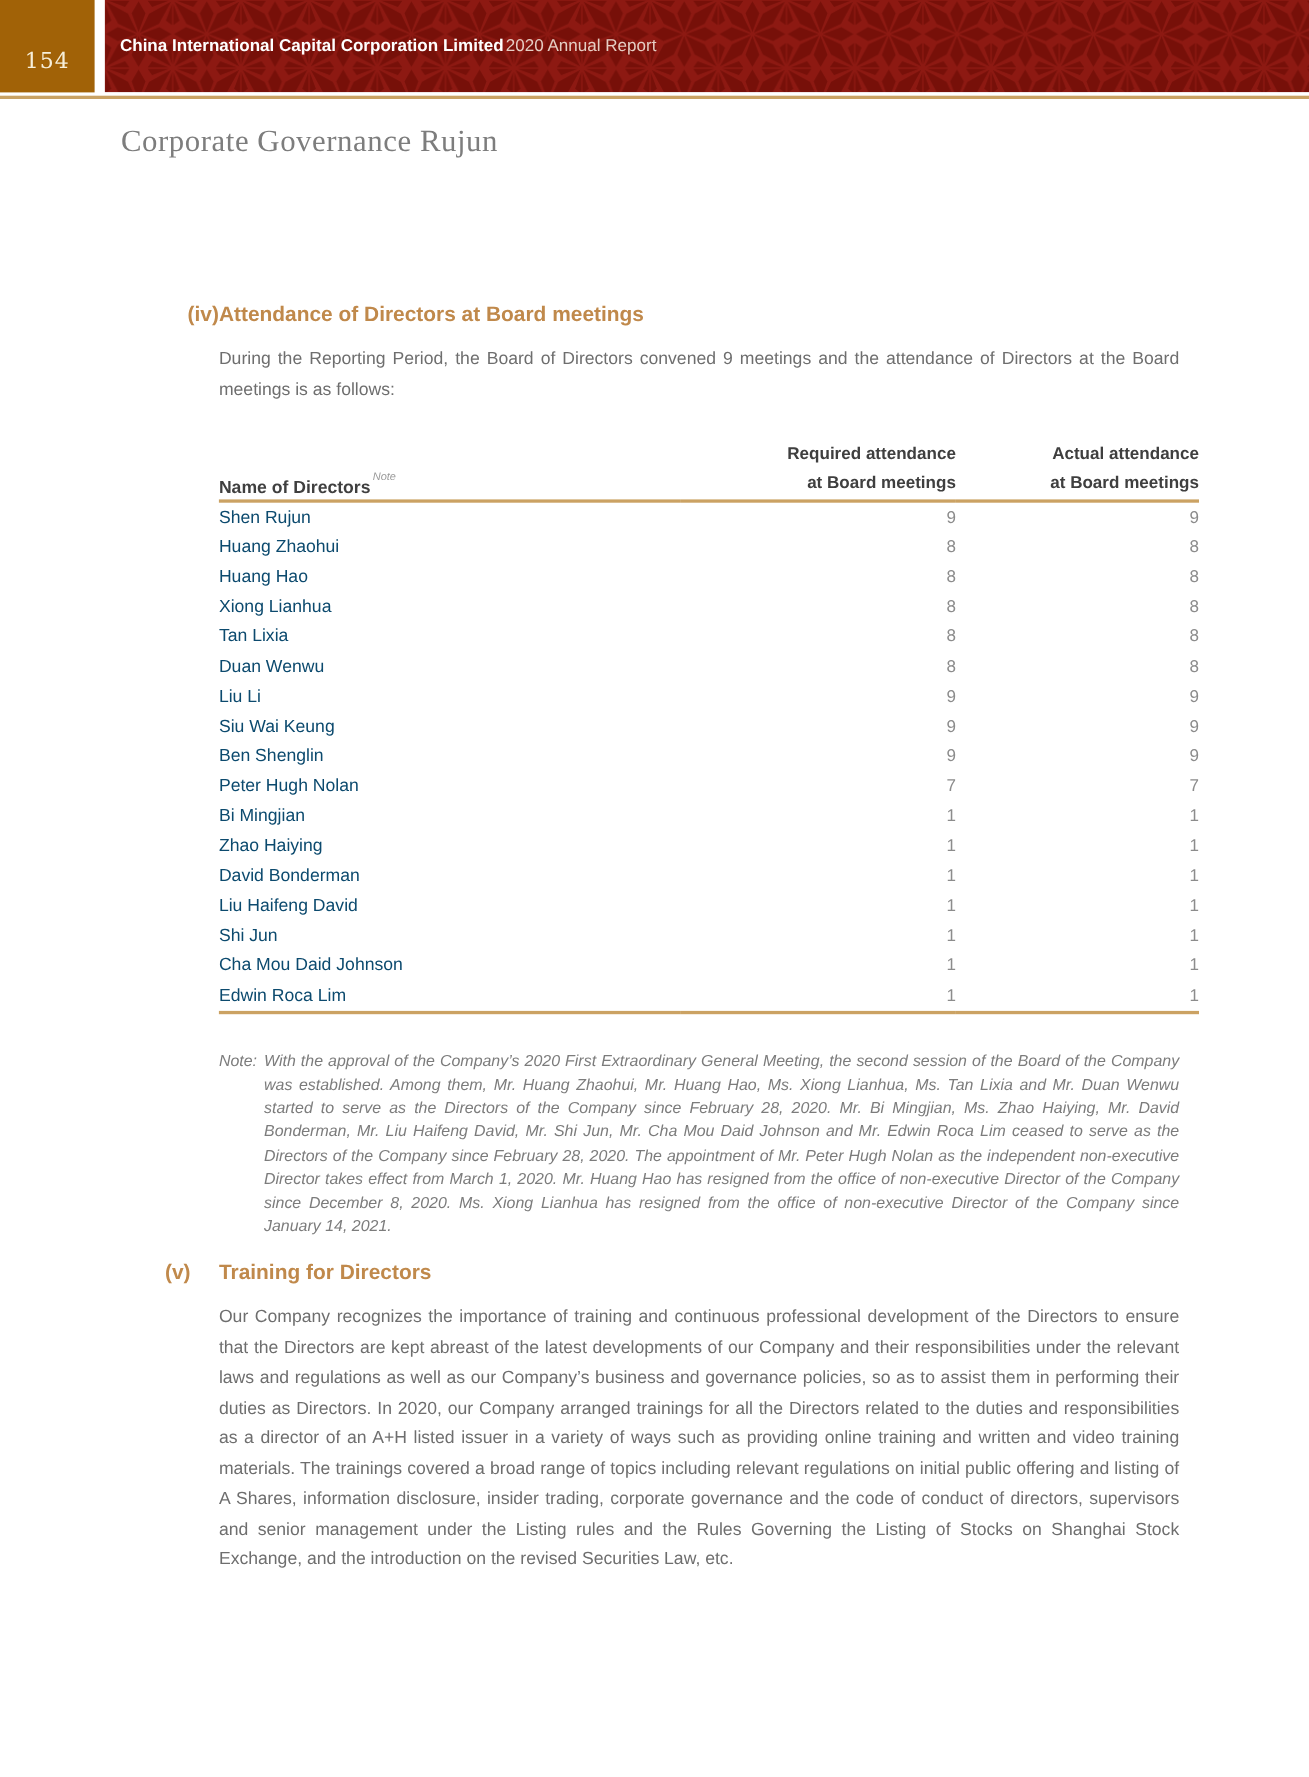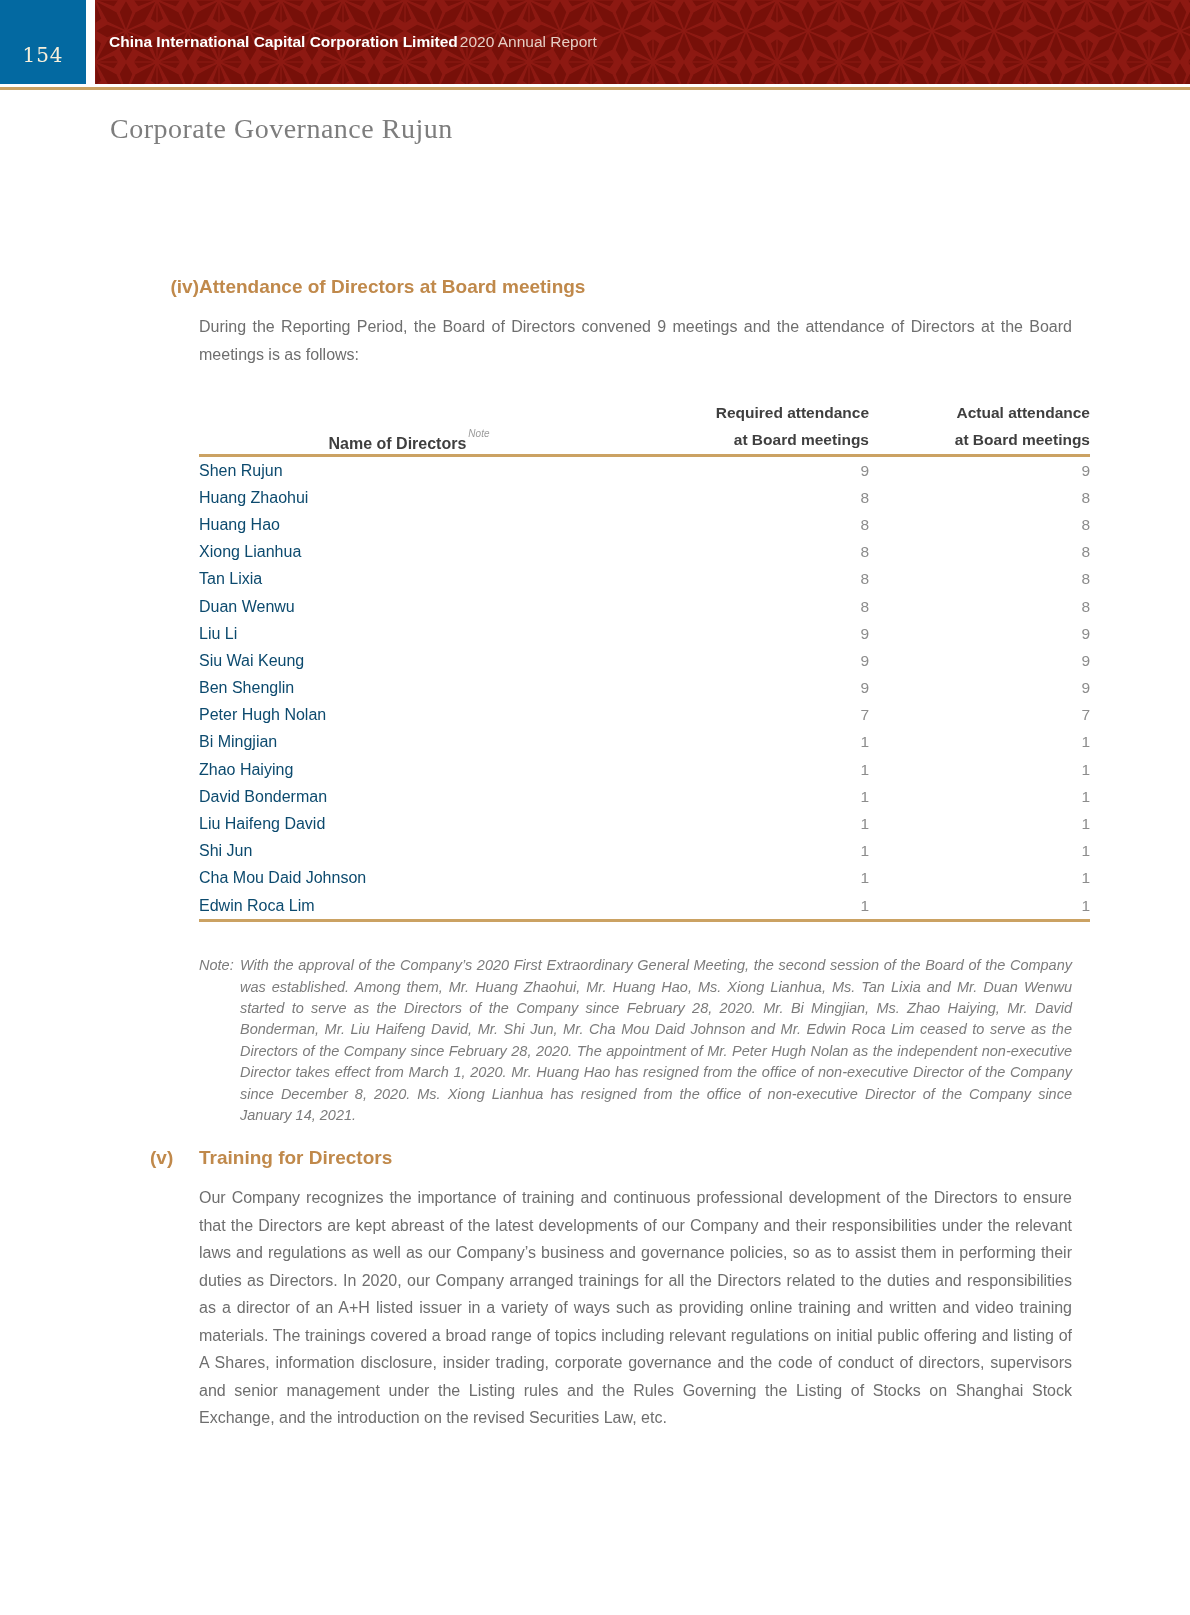--- a/index.html
+++ b/index.html
@@ -9,21 +9,21 @@
     font-family: "Liberation Sans", sans-serif;
     position: relative;
     overflow: hidden;
   }
 
   
   .header { position: relative; height: 91px; }
   .page-num-box {
     position: absolute; left: 0; top: 0;
     width: 86px; height: 84px;
-    background: #0369a1;
+    background: #a16207;
     display: flex; align-items: center; justify-content: center;
   }
   .page-num {
     font-family: "DejaVu Serif", serif;
     font-size: 20px; color: #F7EFDA; letter-spacing: 1px;
     padding-top: 26px;
   }
   .banner {
     position: absolute; left: 95px; top: 0; right: 0; height: 84px;
     overflow: hidden;
@@ -75,21 +75,21 @@
   }
   table.attendance col.c-name { width: 420px; }
   table.attendance col.c-req  { width: 250px; }
   table.attendance col.c-act  { width: 221px; }
   table.attendance th {
     border-bottom: 3px solid #CBA263;
     padding: 0 0 1px 0;
     vertical-align: bottom;
     font-size: 15.5px; color: #3F3F3F;
   }
-  table.attendance th.h-name { text-align: center; font-size: 16px; }
+  table.attendance th.h-name { text-align: left; font-size: 16px; }
   table.attendance th.h-num  { text-align: right; line-height: 27px; }
   table.attendance th .note-sup {
     font-style: italic; font-weight: normal;
     font-size: 10px; color: #9A9A9A;
     position: relative; top: -6px; margin-left: 2px;
   }
   table.attendance td {
     height: 27.2px; padding: 0;
     font-size: 16px; color: #0c4a6e;
     vertical-align: middle;

